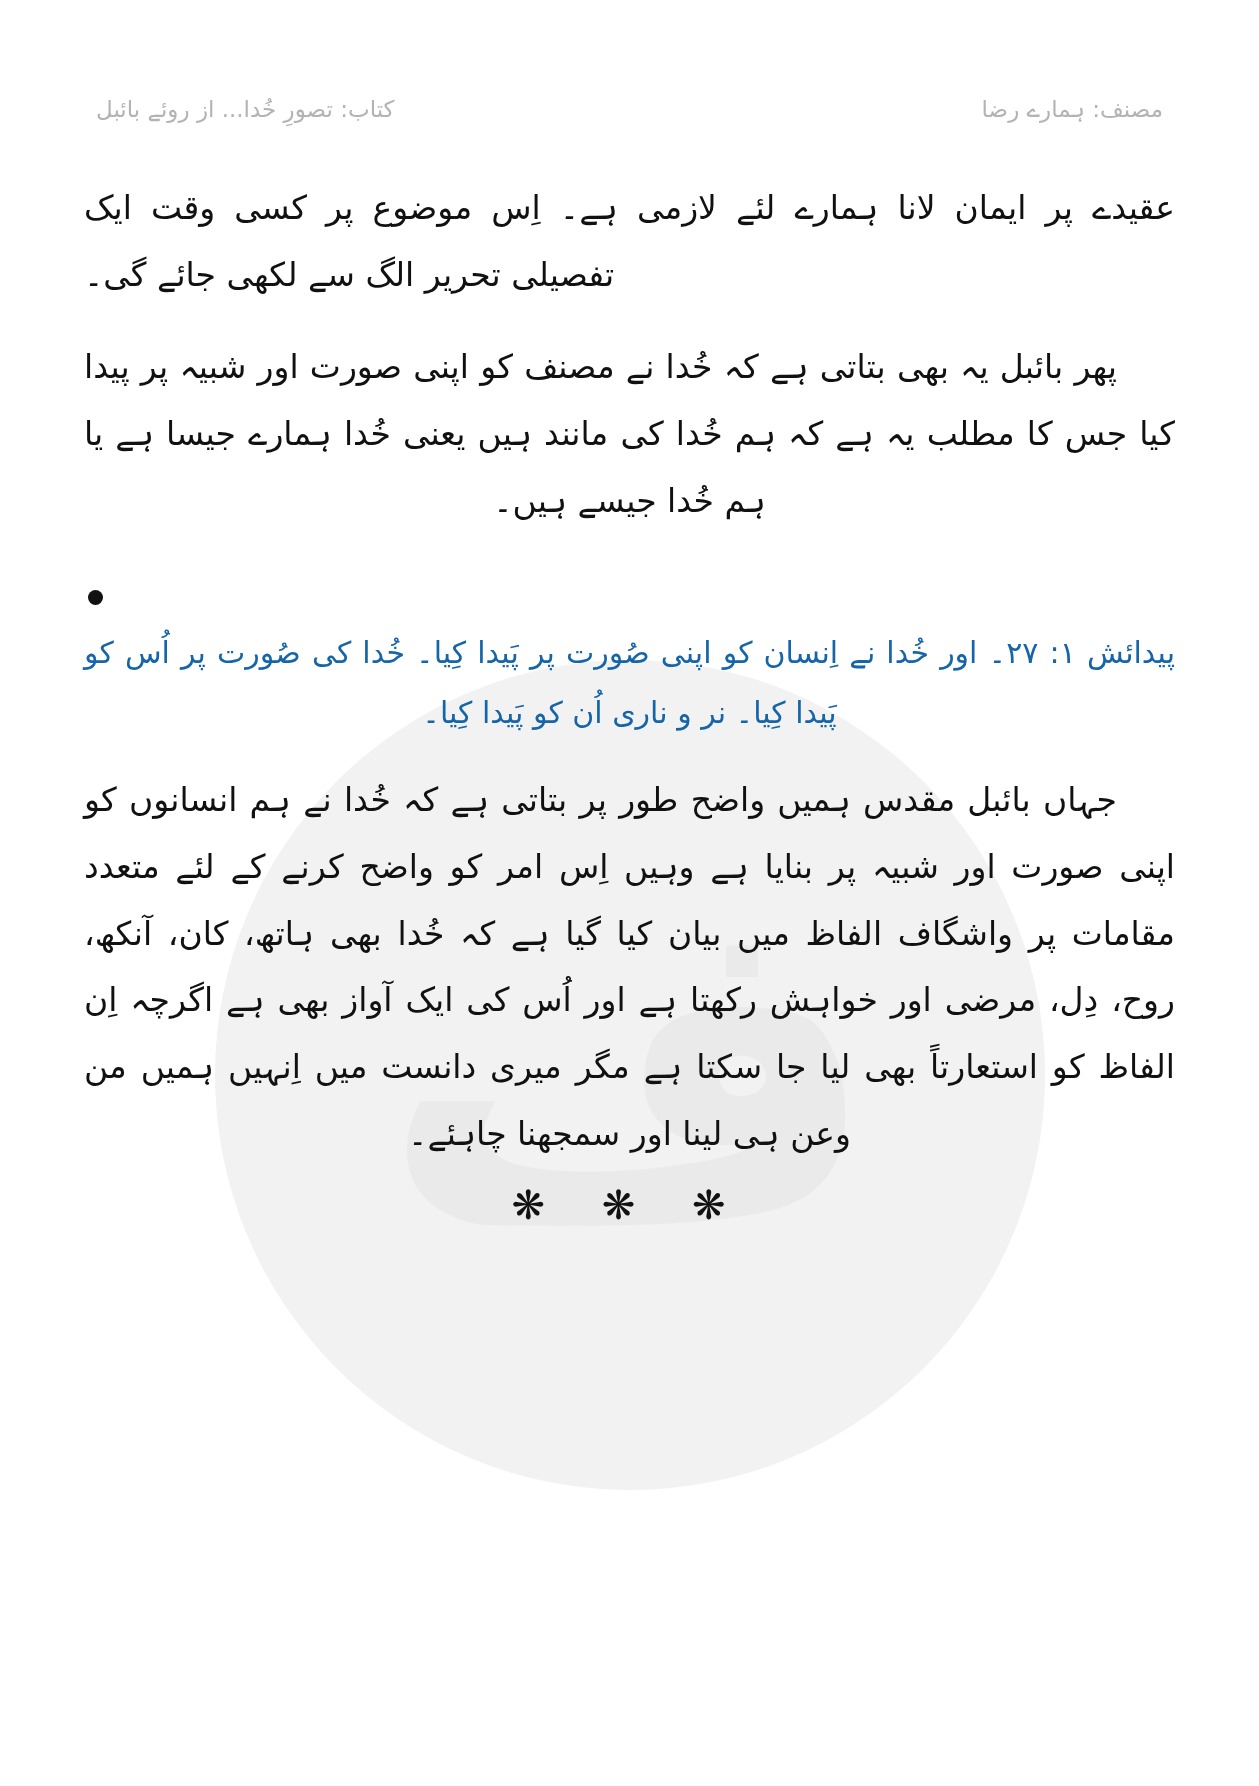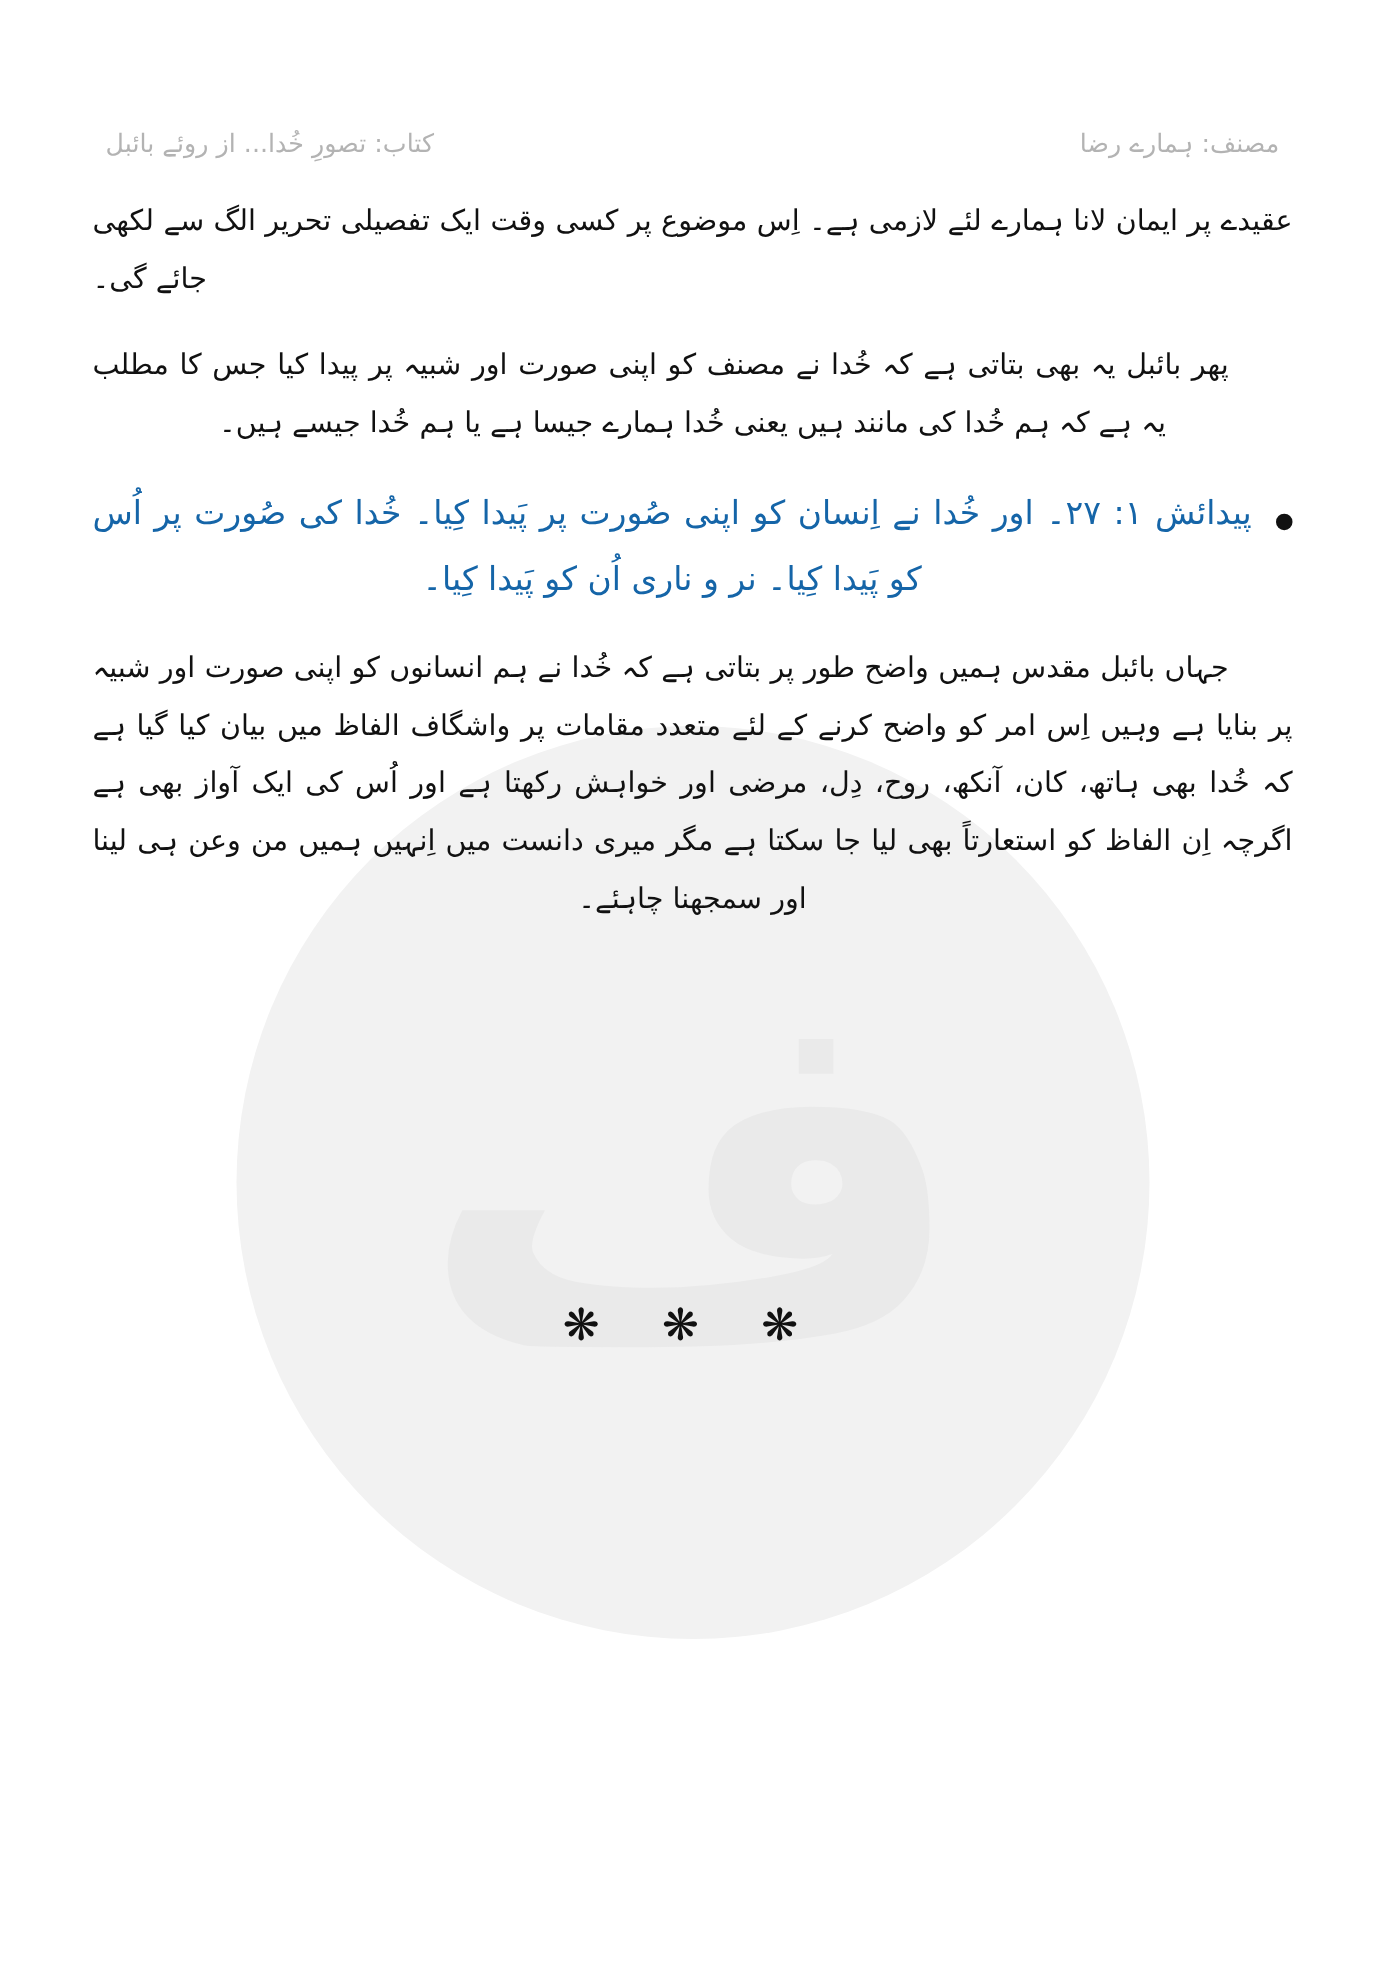--- a/index.html
+++ b/index.html
@@ -57,21 +57,21 @@
 
   
   .run-head {
     position: absolute;
     top: 92px;
     left: 96px;
     right: 96px;
     height: 56px;
     display: flex;
     flex-direction: row-reverse;
-    align-items: flex-end;
+    align-items: flex-start;
     justify-content: space-between;
   }
   .run-head .title,
   .run-head .author {
     color: #b3b3b3;
     font-size: 23px;
     line-height: 1.5;
     white-space: nowrap;
     font-family: "DejaVu Sans", sans-serif;
     font-weight: 400;
@@ -83,37 +83,37 @@
     position: absolute;
     top: 175px;
     right: 84px;
     left: 84px;
     width: auto;
   }
 
   p.para {
     margin: 0 0 26px 0;
     color: #111111;
-    font-size: 26px;
+    font-size: 33px;
     line-height: 2.02;
     text-align: justify;
     text-align-last: center;
     direction: rtl;
     font-family: "DejaVu Sans", sans-serif;
     font-weight: 400;
   }
   p.para.first { text-align-last: left; }
   p.para.indent { text-indent: 58px; }
 
   
   .quote-block {
     margin: 10px 0 24px 0;
     display: flex;
-    flex-direction: row;
-    align-items: flex-start;
+    flex-direction: column;
+    align-items: flex-end;
     direction: rtl;
     gap: 18px;
   }
   .bullet-dot {
     flex: 0 0 auto;
     width: 15px;
     height: 15px;
     border-radius: 50%;
     background: #111111;
     margin-top: 30px;

